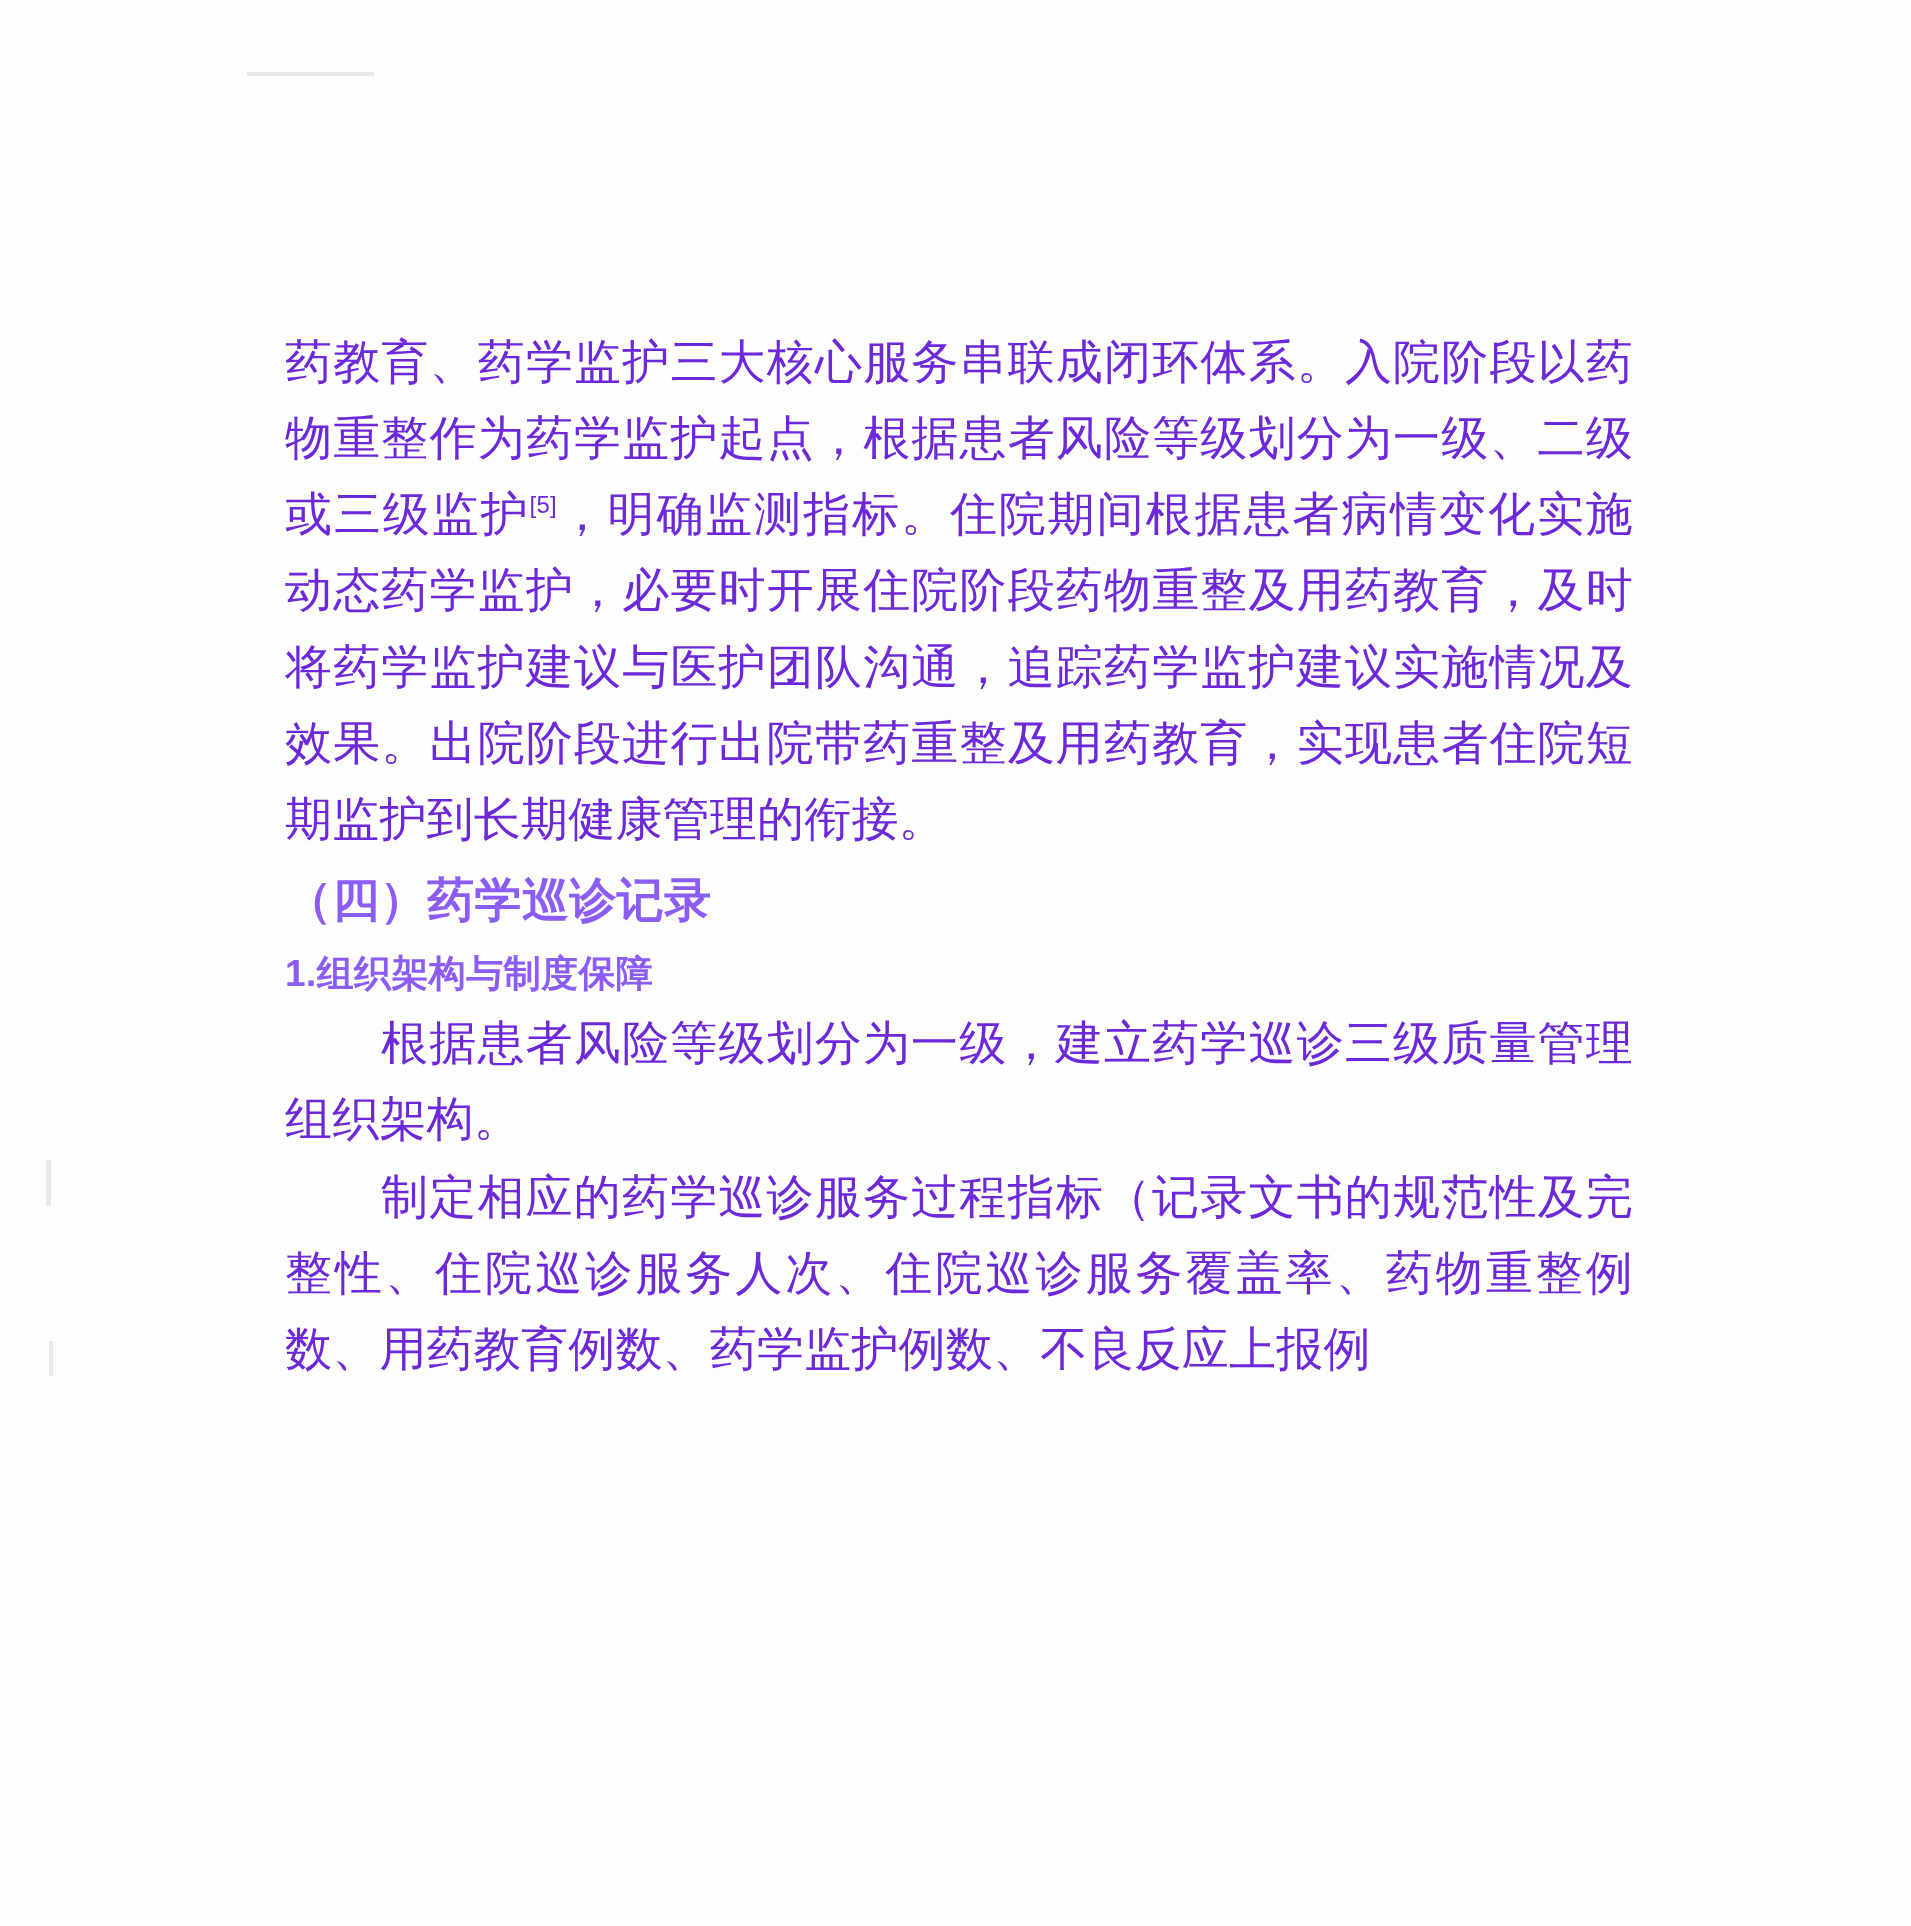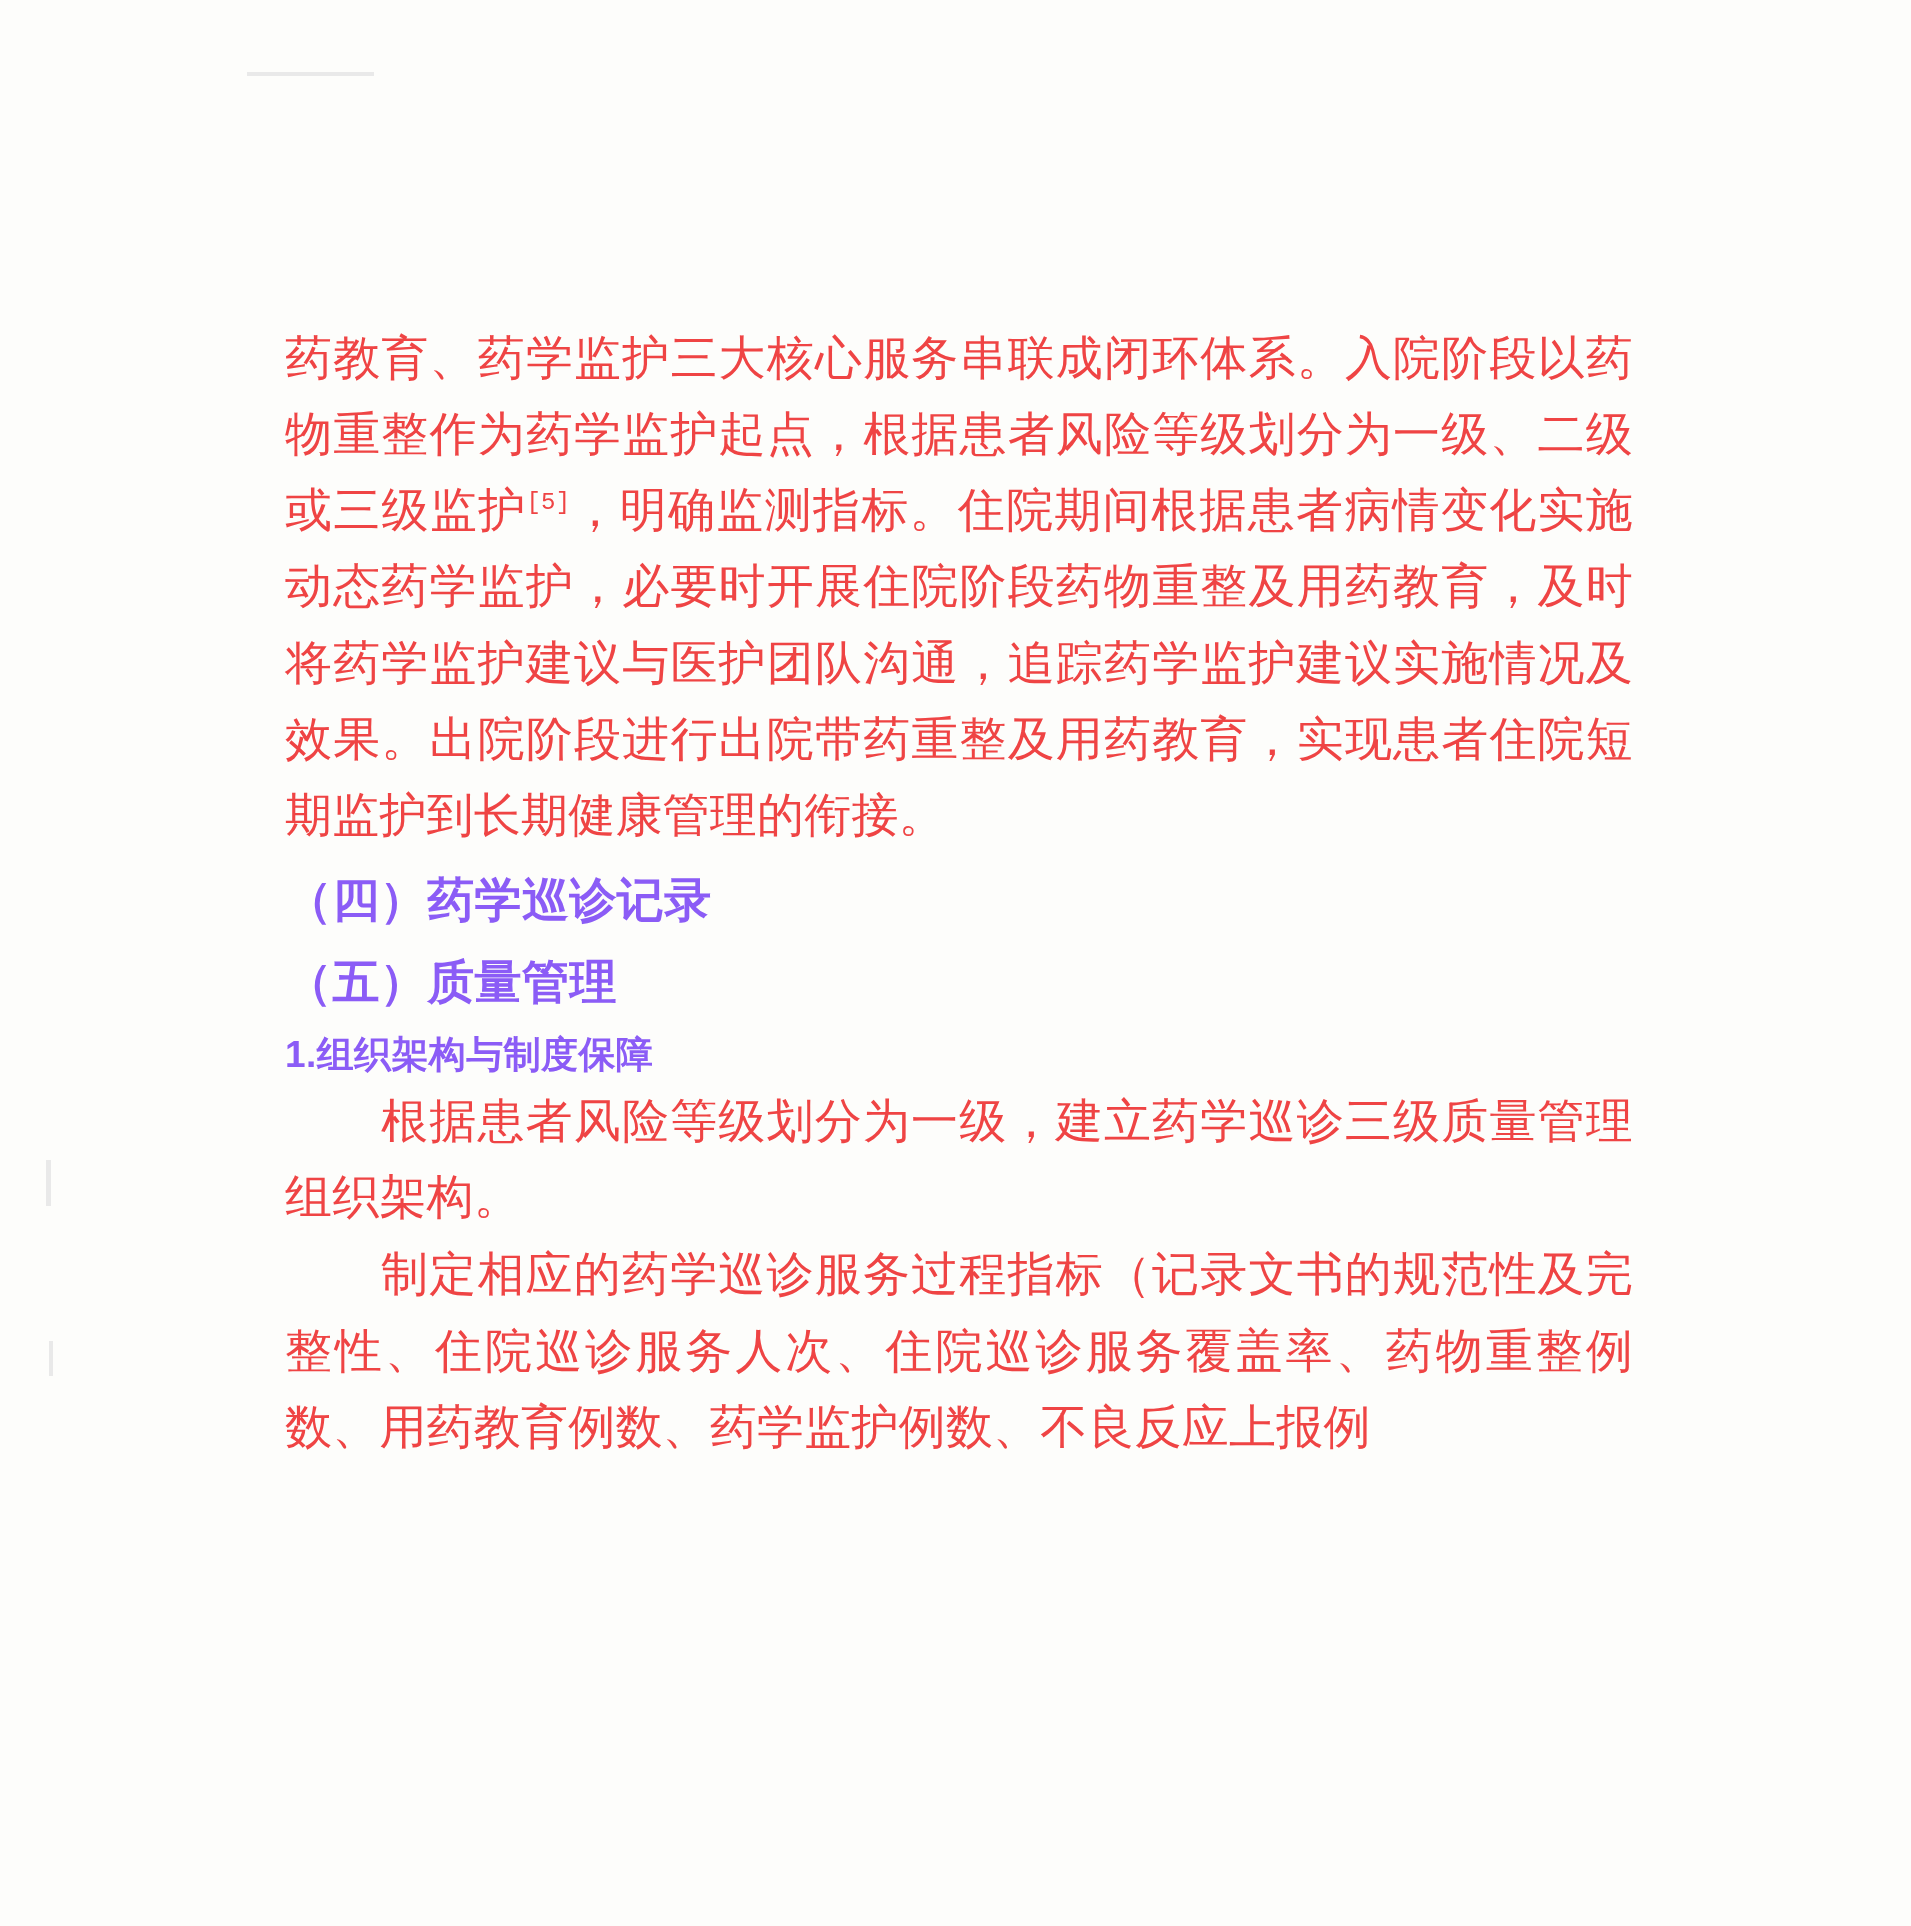--- a/index.html
+++ b/index.html
@@ -28,26 +28,26 @@
   }
   .content {
     position: absolute;
     left: 285px;
     top: 324px;
     width: 1348px;
   }
   .para {
     font-size: 47px;
     line-height: 1.62;
-    color: #ef4444;
+    color: #6d28d9;
     text-align: justify;
     text-justify: inter-ideograph;
     letter-spacing: 0.2px;
     margin: 0 0 1.5px 0;
-    font-family: Liberation Mono, monospace;
+    font-family: Liberation Sans, sans-serif;
   }
   .para.indent {
     text-indent: 96px;
   }
   .heading {
     font-size: 47px;
     line-height: 1.62;
     color: #8b5cf6;
     font-weight: bold;
     margin: 5.4px 0 1.5px 0;
@@ -80,21 +80,20 @@
   <div class="edge-mark m2"></div>
   <div class="edge-mark m3"></div>
 
   <div class="content">
 
     <p class="para"><span>药教育、药学监护三大核心服务串联成闭环体系。入院阶段以药物重整作为药学监护起点，根据患者风险等级划分为一级、二级或三级监护</span><sup>[5]</sup><span>，明确监测指标。住院期间根据患者病情变化实施动态药学监护，必要时开展住院阶段药物重整及用药教育，及时将药学监护建议与医护团队沟通，追踪药学监护建议实施情况及效果。出院阶段进行出院带药重整及用药教育，实现患者住院短期监护到长期健康管理的衔接。</span></p>
 
     <h2 class="heading">（四）药学巡诊记录</h2>
 
 
-    <h2 class="heading">（五）质量管理</h2>
 
 
     <h3 class="heading sub">1.组织架构与制度保障</h3>
 
     <p class="para indent">根据患者风险等级划分为一级，建立药学巡诊三级质量管理组织架构。</p>
 
 
     <p class="para indent">制定相应的药学巡诊服务过程指标（记录文书的规范性及完整性、住院巡诊服务人次、住院巡诊服务覆盖率、药物重整例数、用药教育例数、药学监护例数、不良反应上报例</p>
 
   </div>

